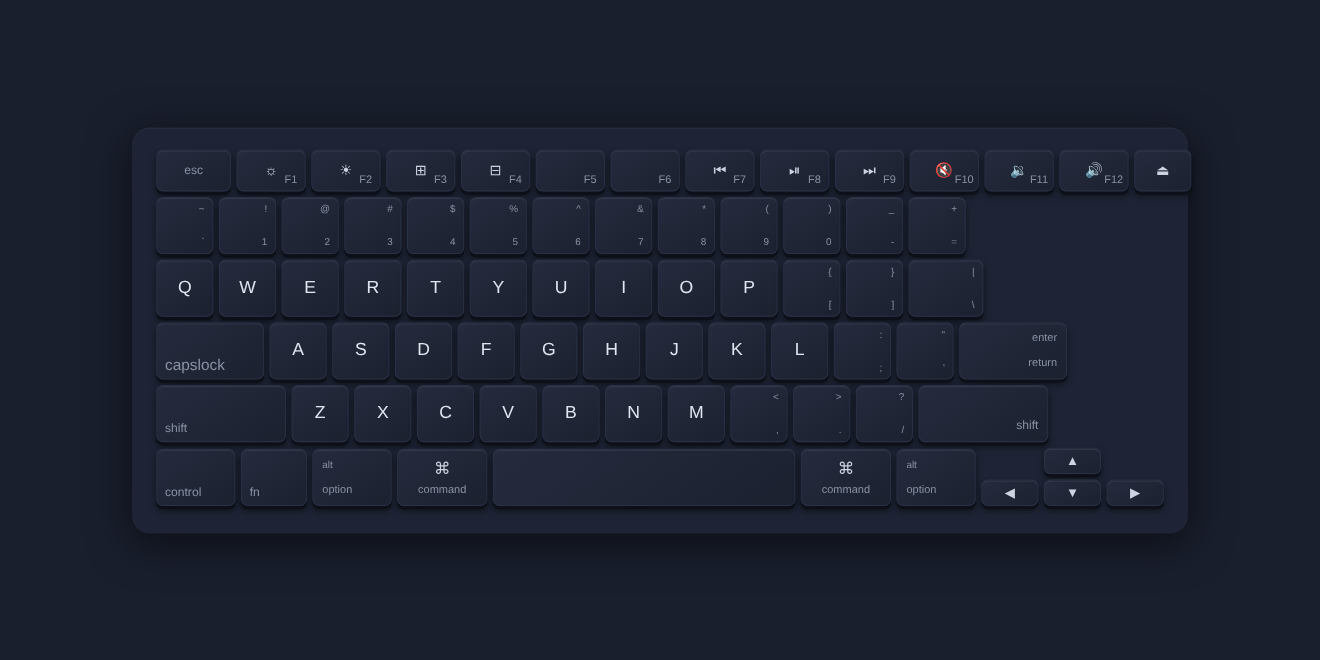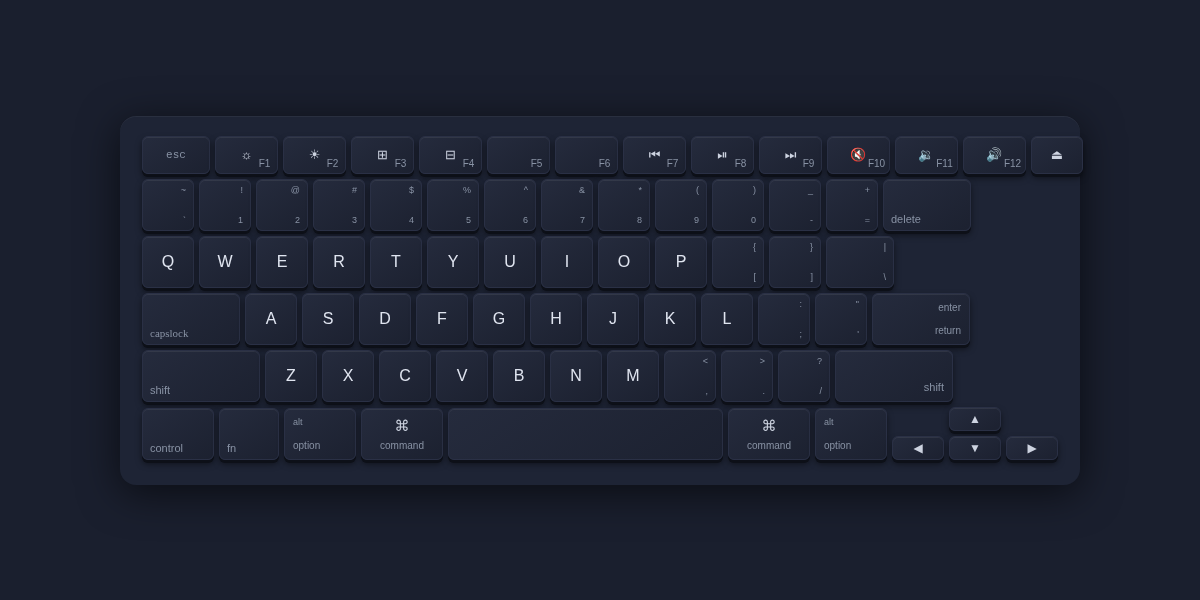--- a/index.html
+++ b/index.html
@@ -111,21 +111,21 @@
       padding-left: 36px;
     }
   </style>
 </head>
 <body>
 
 <div class="keyboard">
 
   <div class="key-row">
     <div class="key key-esc fn-row">
-      <span class="label-center" style="font-size:11px;color:#8892a4;font-family:Liberation Mono, monospace;">esc</span>
+      <span class="label-center" style="font-size:11px;color:#8892a4;">esc</span>
     </div>
     <div class="key key-f1 fn-row">
       <span class="icon-char">☼</span>
       <span class="bottom-label">F1</span>
     </div>
     <div class="key key-f2 fn-row">
       <span class="icon-char">☀</span>
       <span class="bottom-label">F2</span>
     </div>
     <div class="key key-f3 fn-row">
@@ -217,23 +217,20 @@
       <span class="sub-char">0</span>
     </div>
     <div class="key">
       <span class="top-char">_</span>
       <span class="sub-char">-</span>
     </div>
     <div class="key">
       <span class="top-char">+</span>
       <span class="sub-char">=</span>
     </div>
-    <div class="key key-delete">
-      <span class="label-bottom-left" style="font-size:11px;color:#8892a4;">delete</span>
-    </div>
   </div>
 
   <div class="key-row">
     <div class="key">
         <span class="main-char">Q</span>
       </div>
     <div class="key">
         <span class="main-char">W</span>
       </div>
     <div class="key">
@@ -269,21 +266,21 @@
       <span class="sub-char">]</span>
     </div>
     <div class="key key-pipe">
       <span class="top-char">|</span>
       <span class="sub-char">\</span>
     </div>
   </div>
 
   <div class="key-row">
     <div class="key key-capslock">
-      <span class="label-bottom-left" style="font-size:11px;color:#8892a4;font-family:Liberation Serif, serif;">capslock</span>
+      <span class="label-bottom-left" style="font-size:14px;color:#8892a4;">capslock</span>
     </div>
     <div class="key">
         <span class="main-char">A</span>
       </div>
     <div class="key">
         <span class="main-char">S</span>
       </div>
     <div class="key">
         <span class="main-char">D</span>
       </div>

